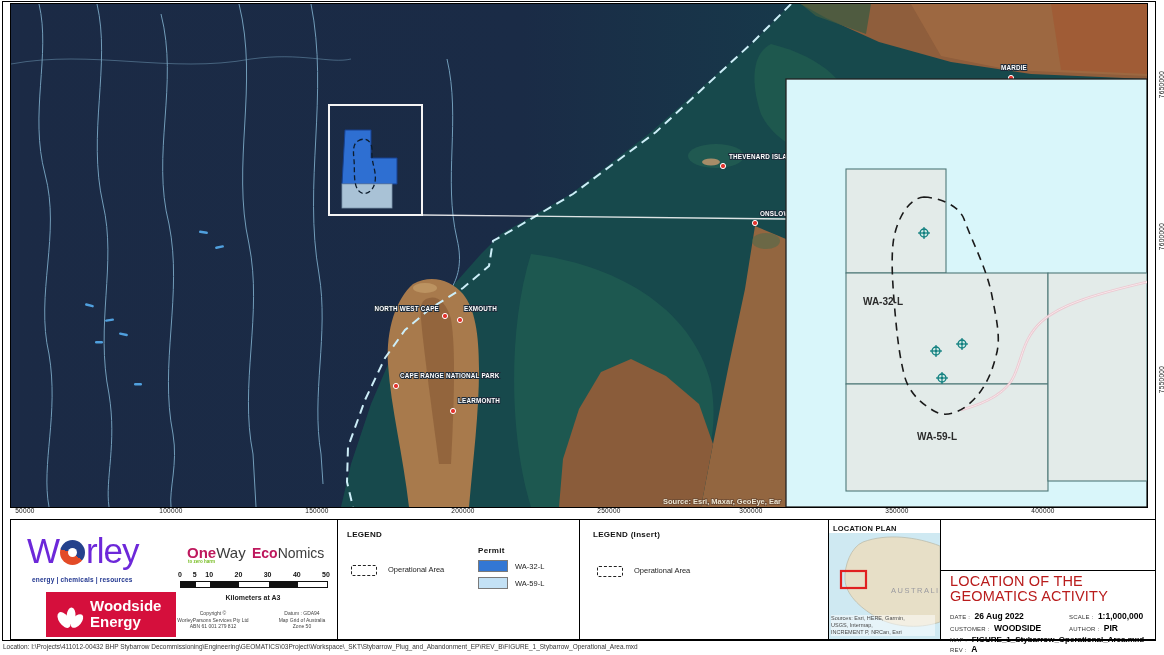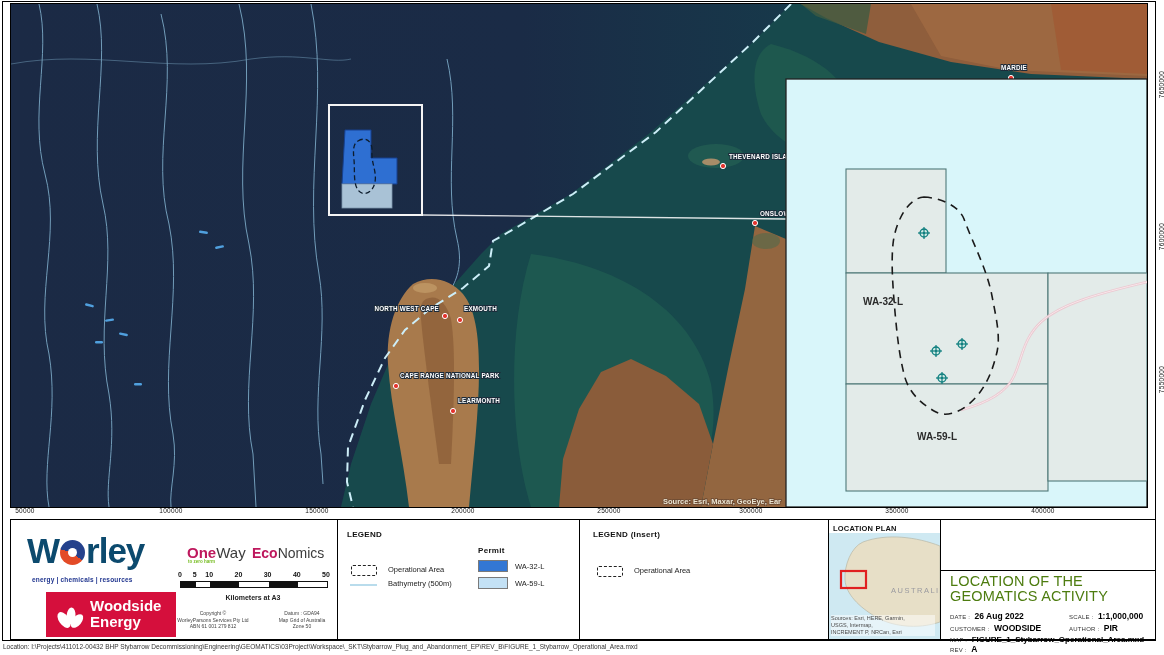--- a/index.html
+++ b/index.html
@@ -22,31 +22,31 @@
   .legend-title{position:absolute;font-size:8px;font-weight:bold;color:#111;letter-spacing:.3px}
   .legend-row{position:absolute;height:13px}
   .legend-label{position:absolute;left:50px;top:1px;font-size:7.5px;color:#222;white-space:nowrap}
   .sw-wrap{position:absolute;left:12px;top:0;width:32px;height:12px}
   .dash2{position:absolute;top:5px;width:9px;height:3px;background:#a6dcef;border-radius:1px}
   .dashedrect{position:absolute;left:1px;top:1px;width:24px;height:9px;border:1.4px dashed #222;border-radius:2px}
   .bathyline{position:absolute;top:6px;left:0;width:27px;height:2px;background:#b9dcec}
   .permit-sw{position:absolute;width:30px;height:12px;border:1px solid #7a7a7a;box-sizing:border-box}
   .pink-sw{position:absolute;left:1px;top:0;width:26px;height:11px;background:#fbe9ee;border:1px solid #d9c0c6;box-sizing:border-box}
   
-  .tb-title{position:absolute;left:9px;font-size:14.5px;color:#4d7c0f;letter-spacing:.2px;white-space:nowrap}
+  .tb-title{position:absolute;left:9px;font-size:14.5px;color:#b91c1c;letter-spacing:.2px;white-space:nowrap}
   .tb-label{font-size:6px;color:#333;letter-spacing:.2px}
   .tb-val{font-size:8.5px;color:#000;font-weight:bold}
   .tb-row{position:absolute;white-space:nowrap}
   
   #locplan-title{position:absolute;left:4px;top:4px;font-size:7.5px;font-weight:bold;color:#111;z-index:3;letter-spacing:.2px}
   #locplan-svg{position:absolute;left:0;top:0}
   .lp-sources{position:absolute;left:2px;top:95px;font-size:5.5px;color:#4a4a4a;line-height:7px;background:rgba(255,255,255,.5);z-index:3;width:104px}
   .lp-country{position:absolute;left:62px;top:66px;font-size:7.5px;color:#9a9aa0;letter-spacing:1.5px;z-index:3;white-space:nowrap;overflow:hidden;width:50px}
   
-  #worley{left:16px;top:14px;font-size:35px;font-weight:bold;color:#0c4a6e;letter-spacing:-1px;line-height:34px}
+  #worley{left:16px;top:14px;font-size:35px;font-weight:normal;color:#6d28d9;letter-spacing:-1px;line-height:34px}
   #worley .o-swirl{display:inline-block;width:25px;height:25px;border-radius:50%;background:conic-gradient(from 130deg,#e34b27 0 155deg,#24418c 155deg 360deg);position:relative;top:2px;margin:0 1px}
   #worley .o-swirl::after{content:"";position:absolute;left:8px;top:8px;width:9px;height:9px;border-radius:50%;background:#fff}
   #worley-tag{left:21px;top:56px;font-size:6.5px;font-weight:bold;color:#21368f;letter-spacing:.2px}
   #woodside{left:35px;top:72px;width:130px;height:45px;background:#d50f3c}
   #woodside .wtext{position:absolute;left:44px;top:6px;color:#fff;font-size:15px;line-height:16px;font-weight:bold}
   #oneway{left:176px;top:24px;font-size:15px;white-space:nowrap}
   #oneway-tag{left:177px;top:39px;font-size:4.5px;color:#76bc21;font-weight:bold}
   #economics{left:241px;top:25px;font-size:14px;white-space:nowrap}
   .grn{color:#be185d;font-weight:bold}
   .blk{color:#3c3c3c}
@@ -254,26 +254,20 @@
 </div>
 
 <div id="panel-legend" class="panel">
   <div class="legend-title" style="left:9px;top:10px">LEGEND</div>
   <div class="legend-row" style="left:0;top:44px;width:100%">
     <span class="sw-wrap">
         <span class="dashedrect"></span>
       </span>
     <span class="legend-label">Operational Area</span>
   </div>
-  <div class="legend-row" style="left:0;top:58px;width:100%">
-    <span class="sw-wrap">
-        <span class="bathyline"></span>
-      </span>
-    <span class="legend-label">Bathymetry (500m)</span>
-  </div>
   <div class="legend-title" style="left:140px;top:26px">Permit</div>
   <div>
     <span class="permit-sw" style="left: 140px; top: 40px; background-color: rgb(51, 119, 212);"></span>
     <span class="legend-label" style="left:177px;top:42px">WA-32-L</span>
   </div>
   <div>
     <span class="permit-sw" style="left: 140px; top: 57px; background-color: rgb(195, 225, 245);"></span>
     <span class="legend-label" style="left:177px;top:59px">WA-59-L</span>
   </div>
 </div>

